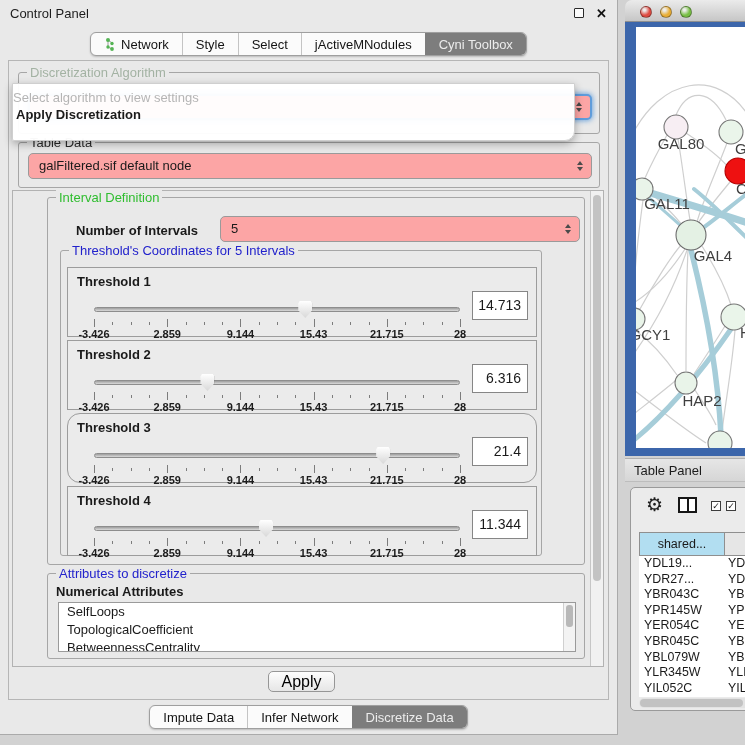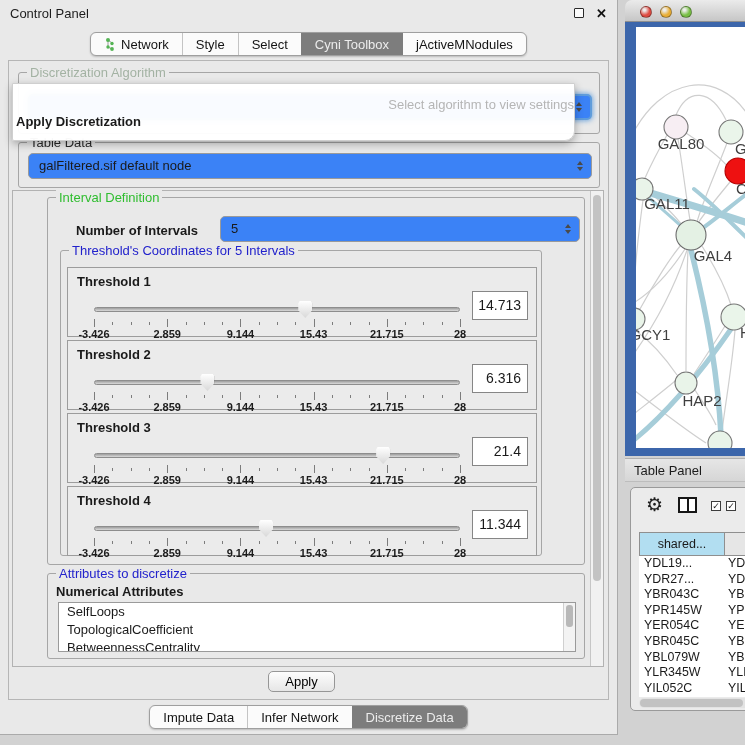--- a/index.html
+++ b/index.html
@@ -29,32 +29,32 @@
 
   
   .grp { position:absolute; border:1px solid #a6a6a6; border-radius:3px; }
   .grp-legend { position:absolute; top:-8px; left:8px; background:#e9e9e9; padding:0 3px; font-size:13px; white-space:nowrap; }
   .leg-green { color:#2fbd2f; }
   .leg-blue  { color:#2222cc; }
   .leg-faded { color:#a3b2a3; }
   .leg-dark  { color:#2b2b2b; }
 
   
-  .combo { position:absolute; background:#3b82f6; border:1px solid #9a9a9a; border-radius:5px; height:26px;
+  .combo { position:absolute; background:#fca5a5; border:1px solid #9a9a9a; border-radius:5px; height:26px;
     font-size:13px; line-height:24px; padding-left:10px; cursor:pointer; }
   .combo.focus { border:2px solid #5f9cdb; box-shadow:0 0 5px 1px rgba(95,156,219,.85); line-height:22px; }
   .combo-arrows { position:absolute; right:8px; top:50%; transform:translateY(-50%); display:flex; flex-direction:column; gap:2px; }
   .arr-up   { width:0; height:0; border-left:3.5px solid transparent; border-right:3.5px solid transparent; border-bottom:4.5px solid #4a4a4a; }
   .arr-down { width:0; height:0; border-left:3.5px solid transparent; border-right:3.5px solid transparent; border-top:4.5px solid #4a4a4a; }
 
   
   .algo-popup { position:absolute; left:12px; top:83px; width:563px; height:58px; z-index:6;
     background:rgba(255,255,255,.97); border:1px solid #cfcfcf; border-radius:0 0 10px 2px;
     box-shadow:0 3px 9px rgba(0,0,0,.3); overflow:hidden; }
-  .popup-hint { text-align:right; color:#b5b5b5; font-size:13px; height:17px; margin-top:13px; }
+  .popup-hint { text-align:left; color:#b5b5b5; font-size:13px; height:17px; margin-top:6px; }
   .popup-opt { font-size:13px; height:16px; line-height:16px; padding-left:3px; cursor:pointer; }
   .popup-opt.hl { font-weight:bold; }
 
   
   .scrollpane { position:absolute; left:12px; top:190px; width:592px; height:477px; border:1px solid #b2b2b2; }
   .vscroll { position:absolute; right:0; top:0; width:13px; height:100%; background:#f1f1f1; border-left:1px solid #c6c6c6; }
   .vscroll .thumb-v { position:absolute; left:2px; width:8px; background:#c3c3c3; border-radius:4px; }
 
   
   .thr-panel { position:absolute; left:6px; width:470px; height:70px; border:1px solid #9c9c9c; background:#ebebeb; }
@@ -76,21 +76,21 @@
 
   
   .attr-label { position:absolute; left:8px; top:10px; font-weight:bold; font-size:13px; }
   .listbox { position:absolute; left:10px; top:28px; width:518px; height:50px; background:#fff; border:1px solid #9a9a9a; overflow:hidden; }
   .list-item { font-size:13px; height:18px; line-height:18px; padding-left:8px; cursor:pointer; }
   .list-scroll { position:absolute; right:0; top:0; width:12px; height:100%; background:#f3f3f3; border-left:1px solid #d0d0d0; }
   .list-scroll .thumb-v { position:absolute; left:2px; top:2px; width:7px; height:22px; background:#b8b8b8; border-radius:3px; }
 
   .apply-btn { position:absolute; left:268px; top:671px; width:67px; height:21px;
     background:linear-gradient(#fdfdfd,#e6e6e6); border:1px solid #969696; border-radius:5px;
-    font-size:13px; font-family:"Liberation Sans",sans-serif; cursor:pointer; }
+    font-size:16px; font-family:"Liberation Sans",sans-serif; cursor:pointer; }
 
   
   .net-window { position:absolute; left:625px; top:0; width:120px; height:456px; border-radius:7px 0 0 0; overflow:hidden; }
   .net-titlebar { position:absolute; left:0; top:0; right:0; height:22px;
     background:linear-gradient(#ebebeb,#c6c6c6); border-bottom:1px solid #8f8f8f; }
   .light { position:absolute; top:5.5px; width:12px; height:12px; border-radius:50%; cursor:pointer; }
   .net-body { position:absolute; left:0; top:22px; right:0; bottom:0; }
   .net-canvas { position:absolute; left:11px; top:5px; width:109px; height:421px; background:#fff; }
   .net-canvas svg text { font-family:"Liberation Sans",sans-serif; font-size:15px; fill:#3f3f3f; }
 
@@ -139,25 +139,25 @@
             <circle cx="8" cy="12" r="1.9" fill="#55b455"></circle>
           </svg>
           <span>Network</span>
         </div>
         <div class="seg-item">
           <span>Style</span>
         </div>
         <div class="seg-item">
           <span>Select</span>
         </div>
+        <div class="seg-item">
+          <span>jActiveMNodules</span>
+        </div>
         <div class="seg-item sel">
           <span>Cyni Toolbox</span>
-        </div>
-        <div class="seg-item">
-          <span>jActiveMNodules</span>
         </div>
       </div>
   </div>
 
   <div class="main-panel"></div>
 
   <div class="grp" style="left:18px; top:72px; width:582px; height:62px;">
     <span class="grp-legend leg-faded">Discretization Algorithm</span>
   </div>
   <div class="combo focus" style="left:28px; top:94px; width:564px; z-index:1;">
@@ -273,21 +273,21 @@
                   <span class="tick-lab" style="left:0%">-3.426</span>
                   <span class="tick-lab" style="left:20%">2.859</span>
                   <span class="tick-lab" style="left:40%">9.144</span>
                   <span class="tick-lab" style="left:60%">15.43</span>
                   <span class="tick-lab" style="left:80%">21.715</span>
                   <span class="tick-lab" style="left:100%">28</span>
                 </div>
               </div>
               <div class="thr-value">6.316</div>
             </div>
-            <div class="thr-panel" style="top: 162px;">
+            <div class="thr-panel" style="top: 162px; border-radius: 13px;">
               <div class="thr-label">Threshold 3</div>
               <div class="thr-slider">
                 <div class="track"></div>
                 <div class="thumb" style="left:79.00%"></div>
                 <div class="ticks">
                   <span class="tick major" style="left:0%"></span>
                   <span class="tick" style="left:5%"></span>
                   <span class="tick" style="left:10%"></span>
                   <span class="tick" style="left:15%"></span>
                   <span class="tick major" style="left:20%"></span>

